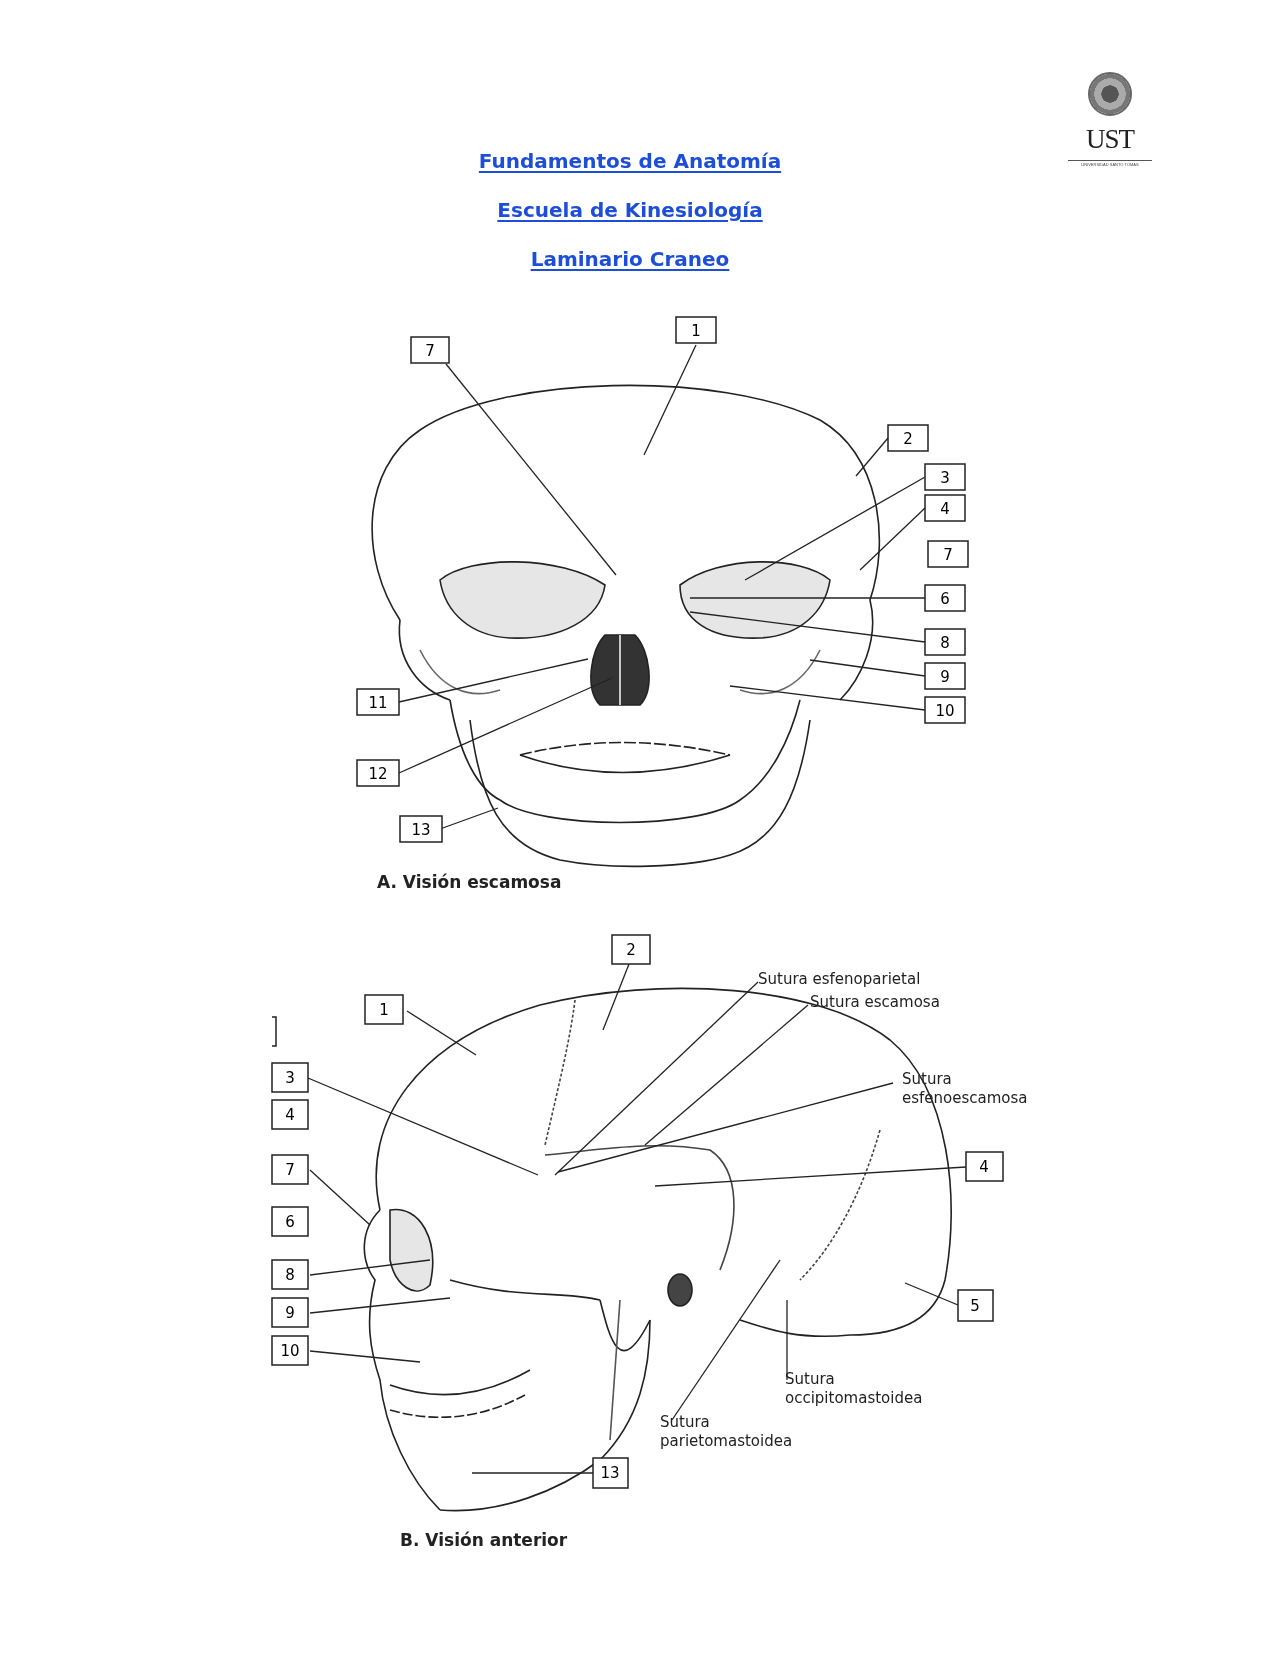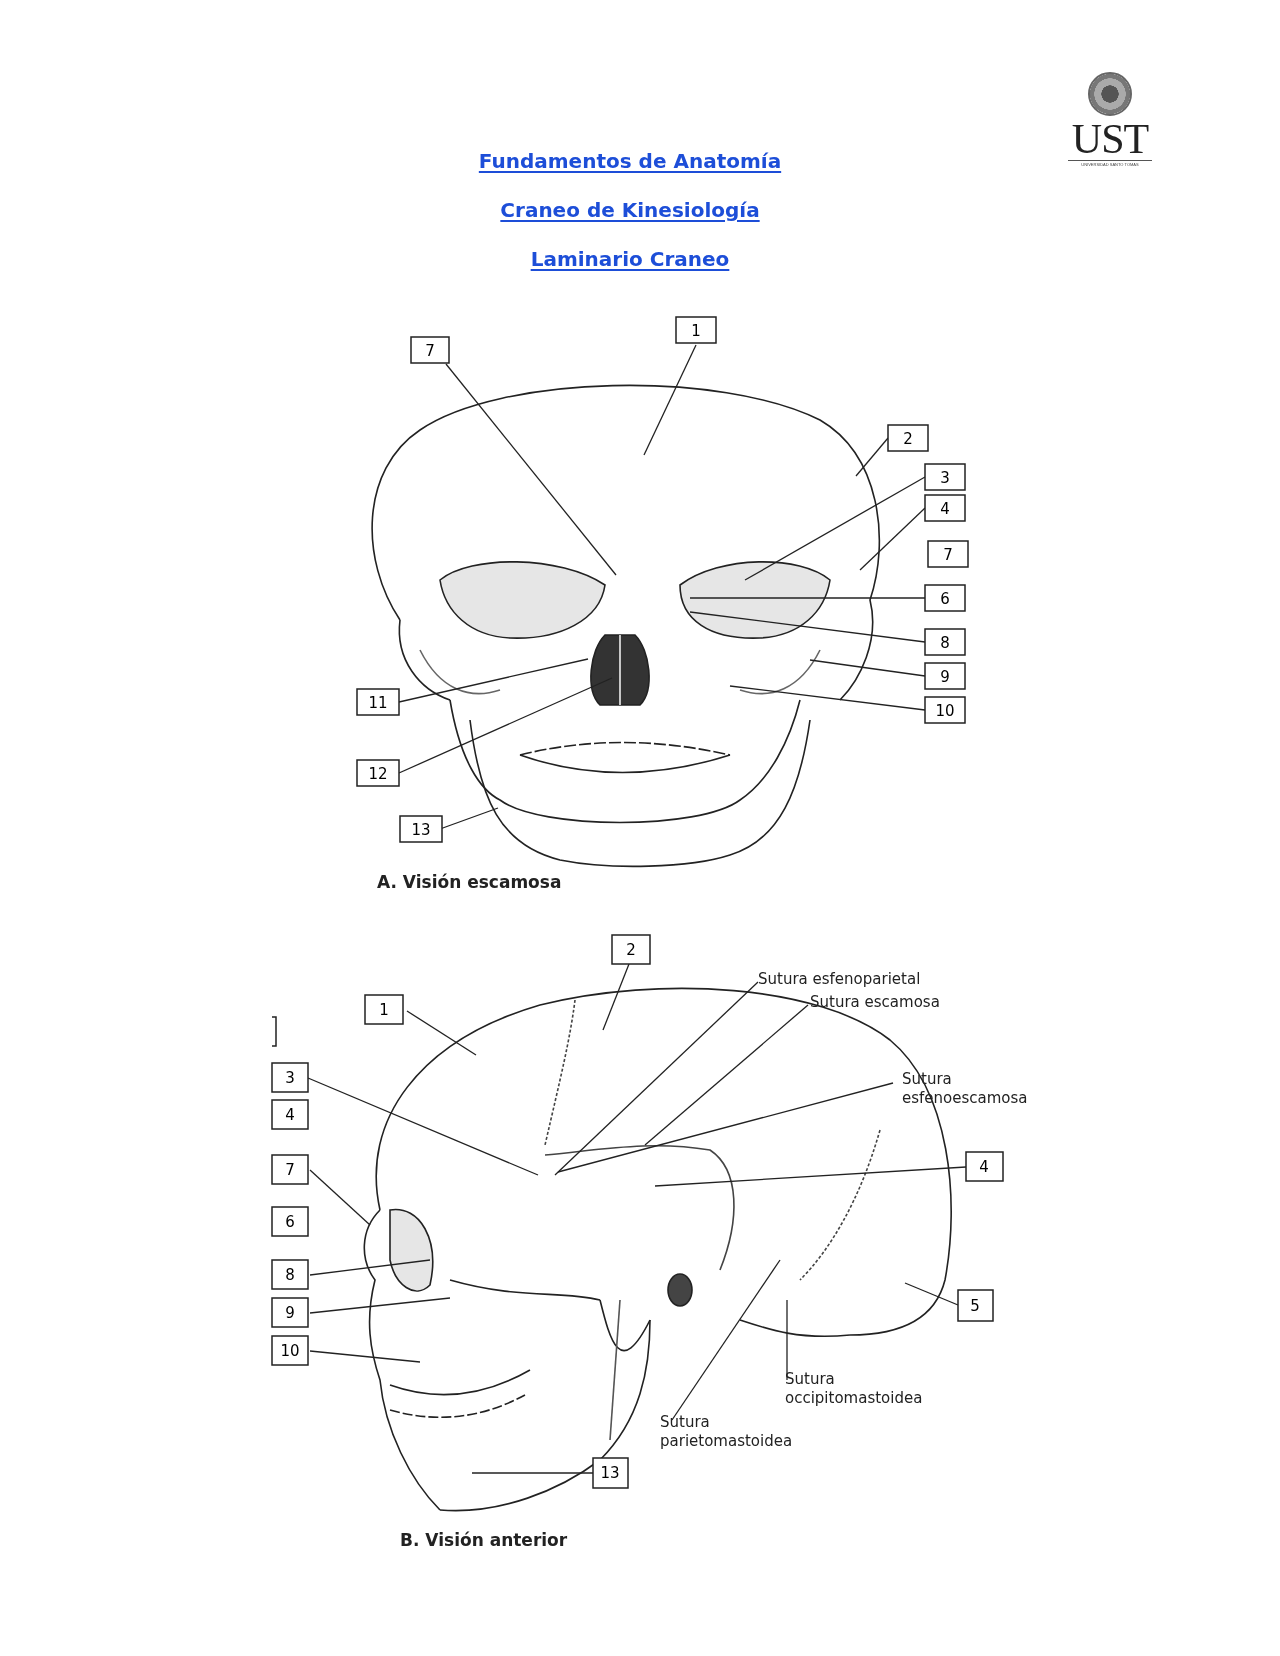--- a/index.html
+++ b/index.html
@@ -1,31 +1,31 @@
 <!DOCTYPE html>
 <html><head>
 <meta charset="utf-8">
 <style>
   html, body { margin:0; padding:0; background:#ffffff; }
   body { width:1280px; height:1656px; position:relative; overflow:hidden; font-family:"Liberation Sans", sans-serif; color:#111; }
   .title { position:absolute; left:0; width:1260px; text-align:center; font-family:"DejaVu Sans", sans-serif; font-weight:bold; font-size:20px; text-decoration:underline; text-underline-offset:3px; color:#1d4ed8; }
   .logo { position:absolute; left:1068px; top:70px; width:84px; height:100px; }
   .logo .seal { position:absolute; left:20px; top:2px; width:40px; height:40px; border-radius:50%; border:2px solid #666; background:radial-gradient(circle,#555 0 30%,#aaa 31% 55%,#777 56% 70%,#ddd 71%); }
-  .logo .ust { position:absolute; left:0; top:52px; width:84px; text-align:center; font-family:"Liberation Serif", serif; font-size:42px; letter-spacing:-1px; color:#222; line-height:34px; }
+  .logo .ust { position:absolute; left:0; top:52px; width:84px; text-align:center; font-family:"Liberation Serif", serif; font-size:27px; letter-spacing:-1px; color:#222; line-height:34px; }
   .logo .sub { position:absolute; left:0; top:90px; width:84px; border-top:1px solid #555; font-size:4px; text-align:center; color:#444; padding-top:1px; }
   svg.fig { position:absolute; left:0; top:0; }
   .box text { font-family:"DejaVu Sans", sans-serif; font-size:15px; }
   .caption { position:absolute; font-family:"DejaVu Sans", sans-serif; font-weight:bold; font-size:17px; color:#222; }
   .sut { font-family:"DejaVu Sans", sans-serif; font-size:15px; fill:#222; }
 </style>
 </head>
 <body>
 
 <div class="title" style="top:149px;">Fundamentos de Anatomía</div>
-<div class="title" style="top:198px;">Craneo de Kinesiología</div>
+<div class="title" style="top:198px;">Escuela de Kinesiología</div>
 <div class="title" style="top:247px;">Laminario Craneo</div>
 
 <div class="logo">
   <div class="seal"></div>
   <div class="ust">UST</div>
   <div class="sub">UNIVERSIDAD SANTO TOMÁS</div>
 </div>
 
 <svg class="fig" width="1280" height="1656">
   <g fill="none" stroke="#222" stroke-width="1.6">

